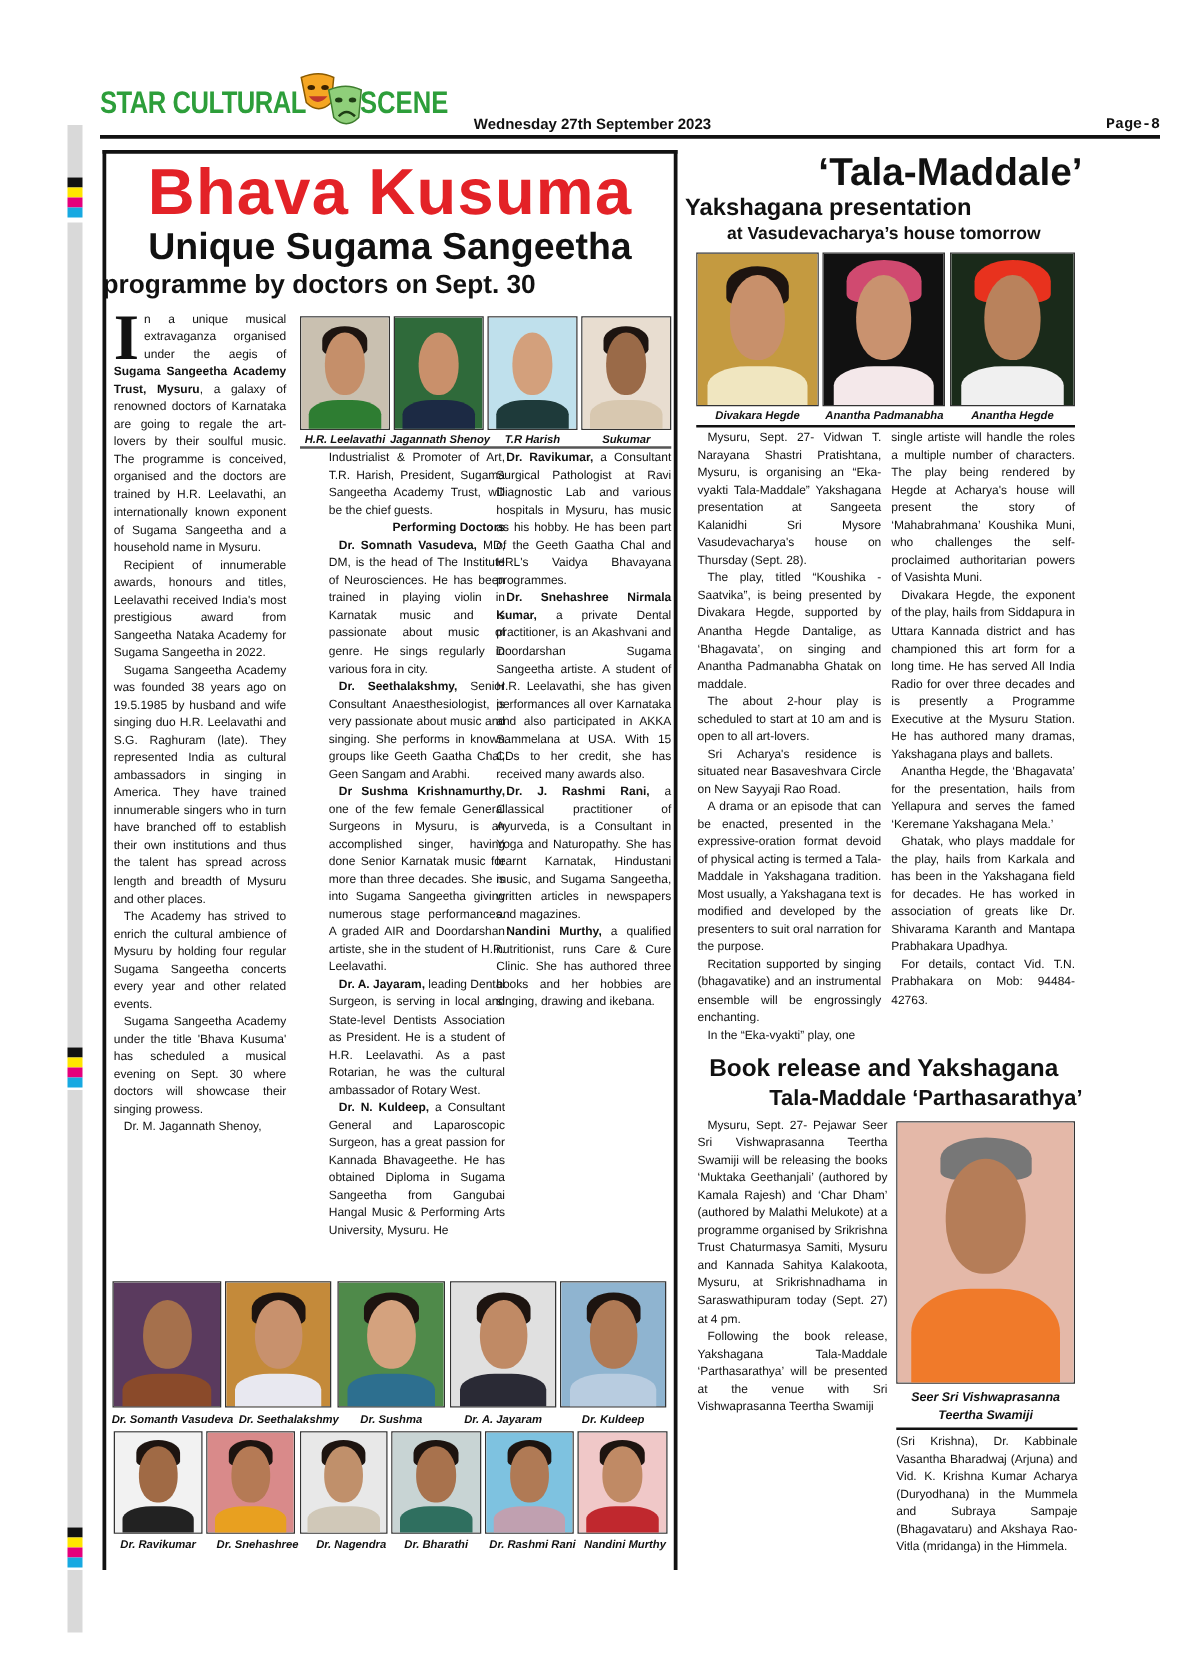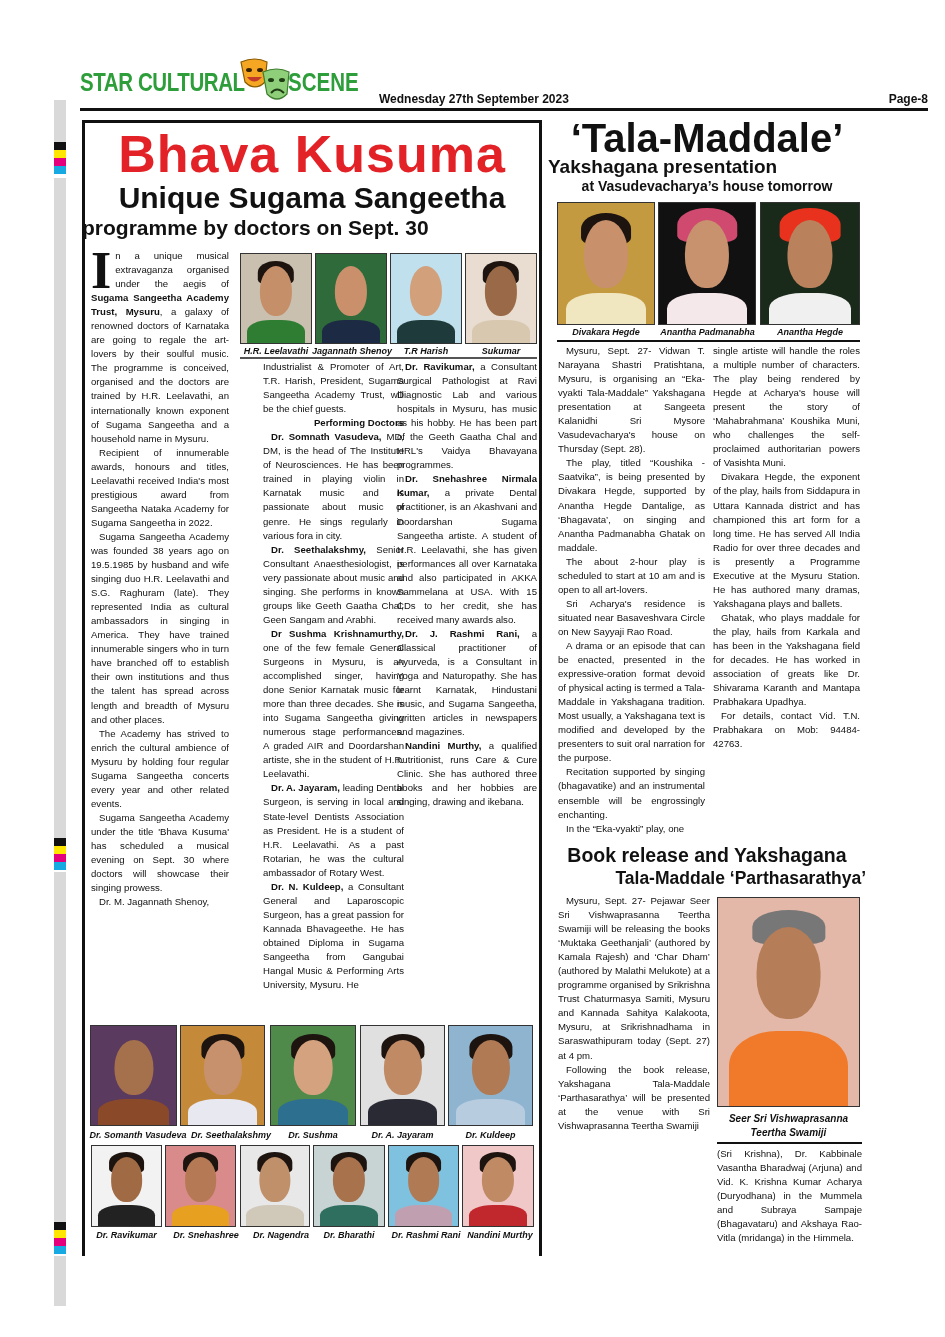--- a/index.html
+++ b/index.html
@@ -8,21 +8,21 @@
 
   .gray-bar { position: absolute; left: 54px; width: 12px; background: #d9d9d9; }
   .cmyk { position: absolute; left: 54px; width: 12px; }
   .cmyk div { height: 8px; }
 
   .masthead { position: absolute; left: 80px; top: 58px; width: 848px; height: 50px; }
   .brand { position: absolute; left: 0; top: 10px; font-family: "Liberation Sans", sans-serif; font-weight: 700; font-size: 25px; color: #2d9e3a; letter-spacing: -0.5px; transform: scaleX(0.82); transform-origin: left; }
   .brand2 { position: absolute; left: 208px; top: 10px; font-weight: 700; font-size: 25px; color: #2d9e3a; transform: scaleX(0.82); transform-origin: left; }
   .masks { position: absolute; left: 155px; top: -2px; width: 60px; height: 48px; }
   .dateline { position: absolute; left: 299px; top: 34px; font-size: 12px; font-weight: 700; }
-  .pageno { position: absolute; right: 0; top: 34px; font-size: 12px; font-weight: 700; }
+  .pageno { position: absolute; right: 0; top: 34px; font-size: 12px; font-weight: 700; font-family: Liberation Mono, monospace; }
   .rule { position: absolute; left: 80px; top: 108px; width: 848px; height: 3px; background: #111; }
 
   .leftbox { position: absolute; left: 82px; top: 120px; width: 460px; height: 1136px; border: 3px solid #111; border-bottom: none; }
   .h-red { position: absolute; left: 82px; top: 124px; width: 460px; text-align: center; font-weight: 700; font-size: 52px; color: #e32227; letter-spacing: 1px; line-height: 60px; }
   .h-sub1 { position: absolute; left: 82px; top: 180px; width: 460px; text-align: center; font-weight: 700; font-size: 30px; line-height: 36px; }
   .h-sub2 { position: absolute; left: 82px; top: 214px; width: 460px; font-weight: 700; font-size: 21px; line-height: 28px; }
 
   .col { position: absolute; font-size: 9.6px; line-height: 14.05px; text-align: justify; }
   .col p { text-indent: 8px; }
   .col p.noind { text-indent: 0; }
@@ -32,21 +32,21 @@
 
   .photo { position: absolute; border: 1px solid #333; overflow: hidden; }
   .photo .bg { position: absolute; inset: 0; }
   .photo .face { position: absolute; left: 50%; top: 14%; width: 46%; height: 56%; transform: translateX(-50%); border-radius: 50% 50% 46% 46%; background: #b07a55; }
   .photo .body { position: absolute; left: 8%; right: 8%; bottom: -6%; height: 32%; border-radius: 40% 40% 0 0; }
   .photo .hair { position: absolute; left: 50%; top: 8%; width: 52%; height: 26%; transform: translateX(-50%); border-radius: 50% 50% 20% 20%; background: #1d1410; }
 
   .cap { position: absolute; font-size: 9px; font-weight: 700; font-style: italic; text-align: center; white-space: nowrap; }
   .thinrule { position: absolute; height: 2px; background: #555; }
 
-  .r-title { position: absolute; left: 548px; top: 114px; width: 318px; text-align: center; font-weight: 700; font-size: 40px; line-height: 48px; }
+  .r-title { position: absolute; left: 548px; top: 114px; width: 318px; text-align: right; font-weight: 700; font-size: 31px; line-height: 48px; }
   .r-sub1 { position: absolute; left: 548px; top: 155px; width: 318px; font-weight: 700; font-size: 19px; line-height: 24px; }
   .r-sub2 { position: absolute; left: 548px; top: 177px; width: 318px; text-align: center; font-weight: 700; font-size: 14px; line-height: 18px; }
 
   .b-title { position: absolute; left: 548px; top: 843px; width: 318px; text-align: center; font-weight: 700; font-size: 19.5px; line-height: 24px; }
   .b-sub { position: absolute; left: 548px; top: 866px; width: 318px; text-align: right; font-weight: 700; font-size: 17.5px; line-height: 24px; }
 </style>
 </head>
 <body>
 
 <div class="gray-bar" style="top:100px;height:42px;"></div>
@@ -259,20 +259,21 @@
   <p>The play, titled “Koushika - Saatvika”, is being presented by Divakara Hegde, supported by Anantha Hegde Dantalige, as ‘Bhagavata’, on singing and Anantha Padmanabha Ghatak on maddale.</p>
   <p>The about 2-hour play is scheduled to start at 10 am and is open to all art-lovers.</p>
   <p>Sri Acharya's residence is situated near Basaveshvara Circle on New Sayyaji Rao Road.</p>
   <p>A drama or an episode that can be enacted, presented in the expressive-oration format devoid of physical acting is termed a Tala-Maddale in Yakshagana tradition. Most usually, a Yakshagana text is modified and developed by the presenters to suit oral narration for the purpose.</p>
   <p>Recitation supported by singing (bhagavatike) and an instrumental ensemble will be engrossingly enchanting.</p>
   <p>In the “Eka-vyakti” play, one</p>
 </div>
 <div class="col" style="left:713px;top:344px;width:147px;">
   <p class="noind">single artiste will handle the roles a multiple number of characters. The play being rendered by Hegde at Acharya's house will present the story of ‘Mahabrahmana’ Koushika Muni, who challenges the self-proclaimed authoritarian powers of Vasishta Muni.</p>
   <p>Divakara Hegde, the exponent of the play, hails from Siddapura in Uttara Kannada district and has championed this art form for a long time. He has served All India Radio for over three decades and is presently a Programme Executive at the Mysuru Station. He has authored many dramas, Yakshagana plays and ballets.</p>
+  <p>Anantha Hegde, the ‘Bhagavata’ for the presentation, hails from Yellapura and serves the famed ‘Keremane Yakshagana Mela.’</p>
   <p>Ghatak, who plays maddale for the play, hails from Karkala and has been in the Yakshagana field for decades. He has worked in association of greats like Dr. Shivarama Karanth and Mantapa Prabhakara Upadhya.</p>
   <p>For details, contact Vid. T.N. Prabhakara on Mob: 94484-42763.</p>
 </div>
 
 <div class="b-title">Book release and Yakshagana</div>
 <div class="b-sub">Tala-Maddale ‘Parthasarathya’</div>
 
 <div class="col" style="left:558px;top:894px;width:152px;">
   <p>Mysuru, Sept. 27- Pejawar Seer Sri Vishwaprasanna Teertha Swamiji will be releasing the books ‘Muktaka Geethanjali’ (authored by Kamala Rajesh) and ‘Char Dham’ (authored by Malathi Melukote) at a programme organised by Srikrishna Trust Chaturmasya Samiti, Mysuru and Kannada Sahitya Kalakoota, Mysuru, at Srikrishnadhama in Saraswathipuram today (Sept. 27) at 4 pm.</p>
   <p>Following the book release, Yakshagana Tala-Maddale ‘Parthasarathya’ will be presented at the venue with Sri Vishwaprasanna Teertha Swamiji</p>

